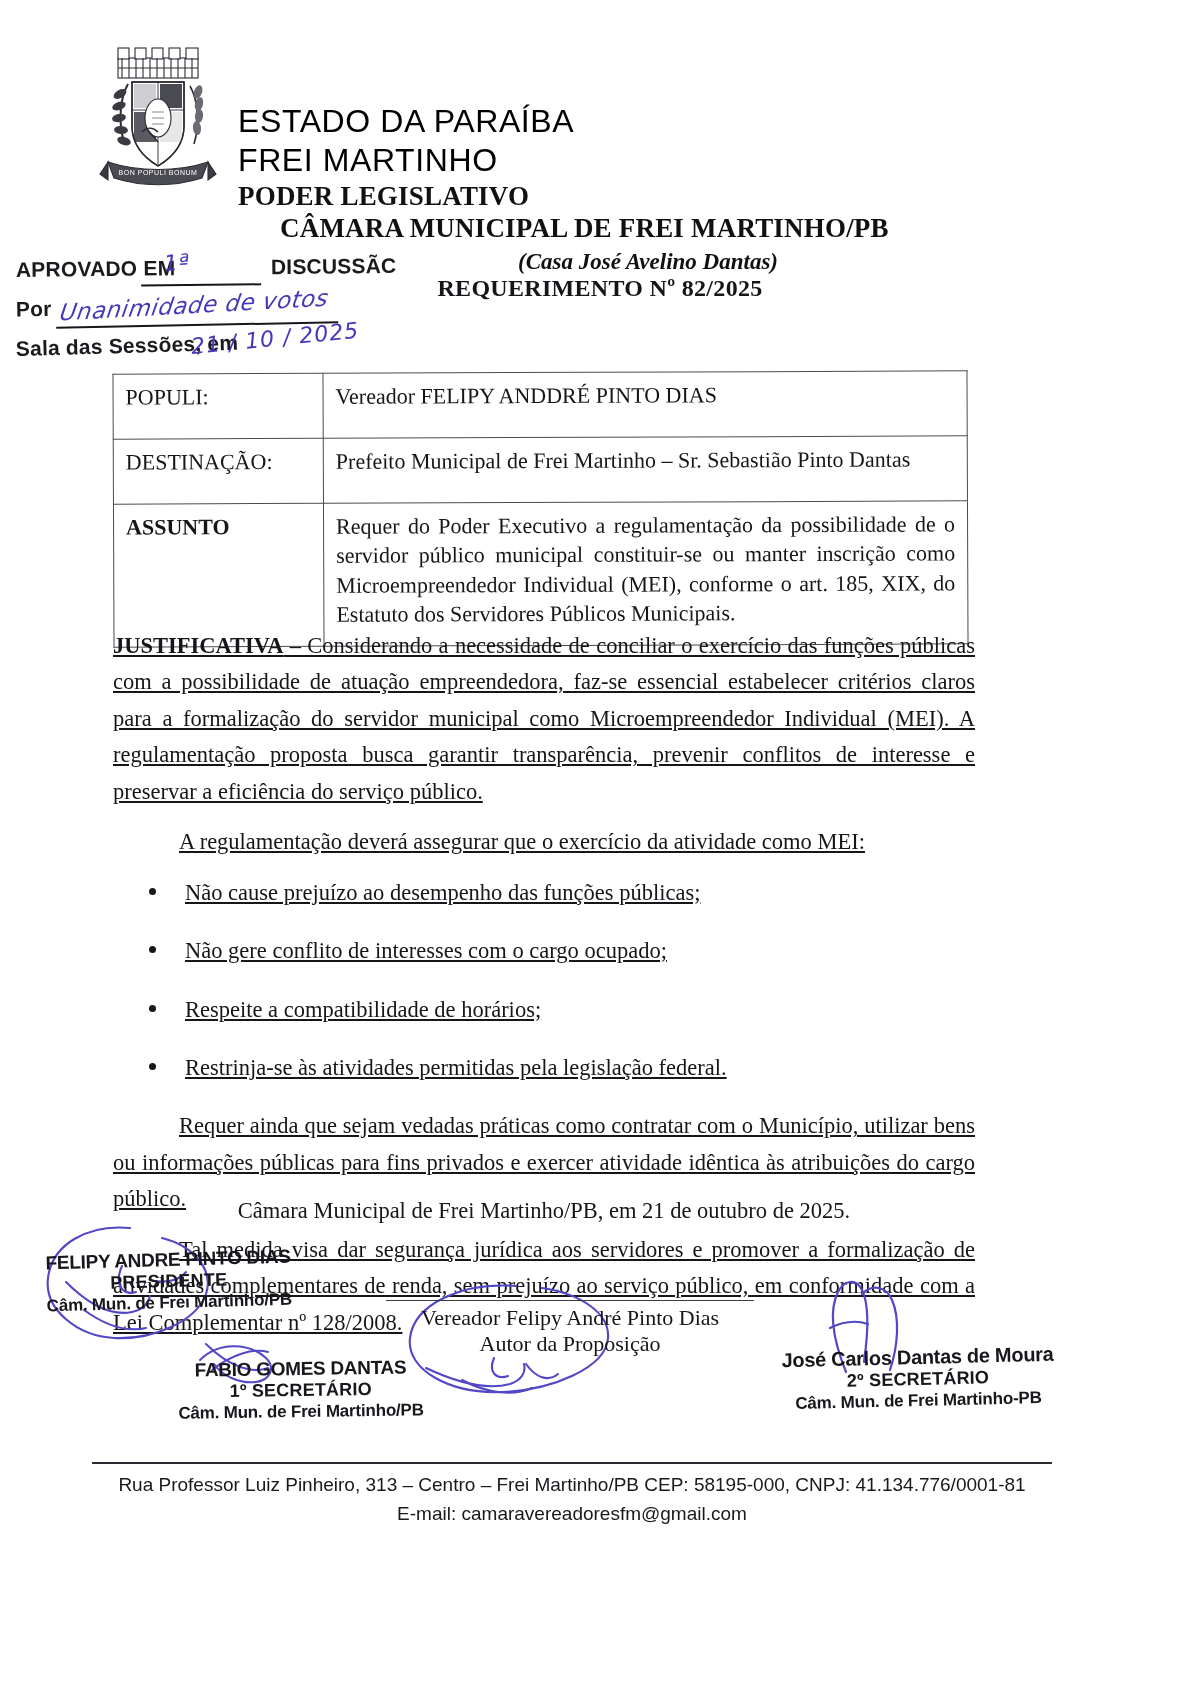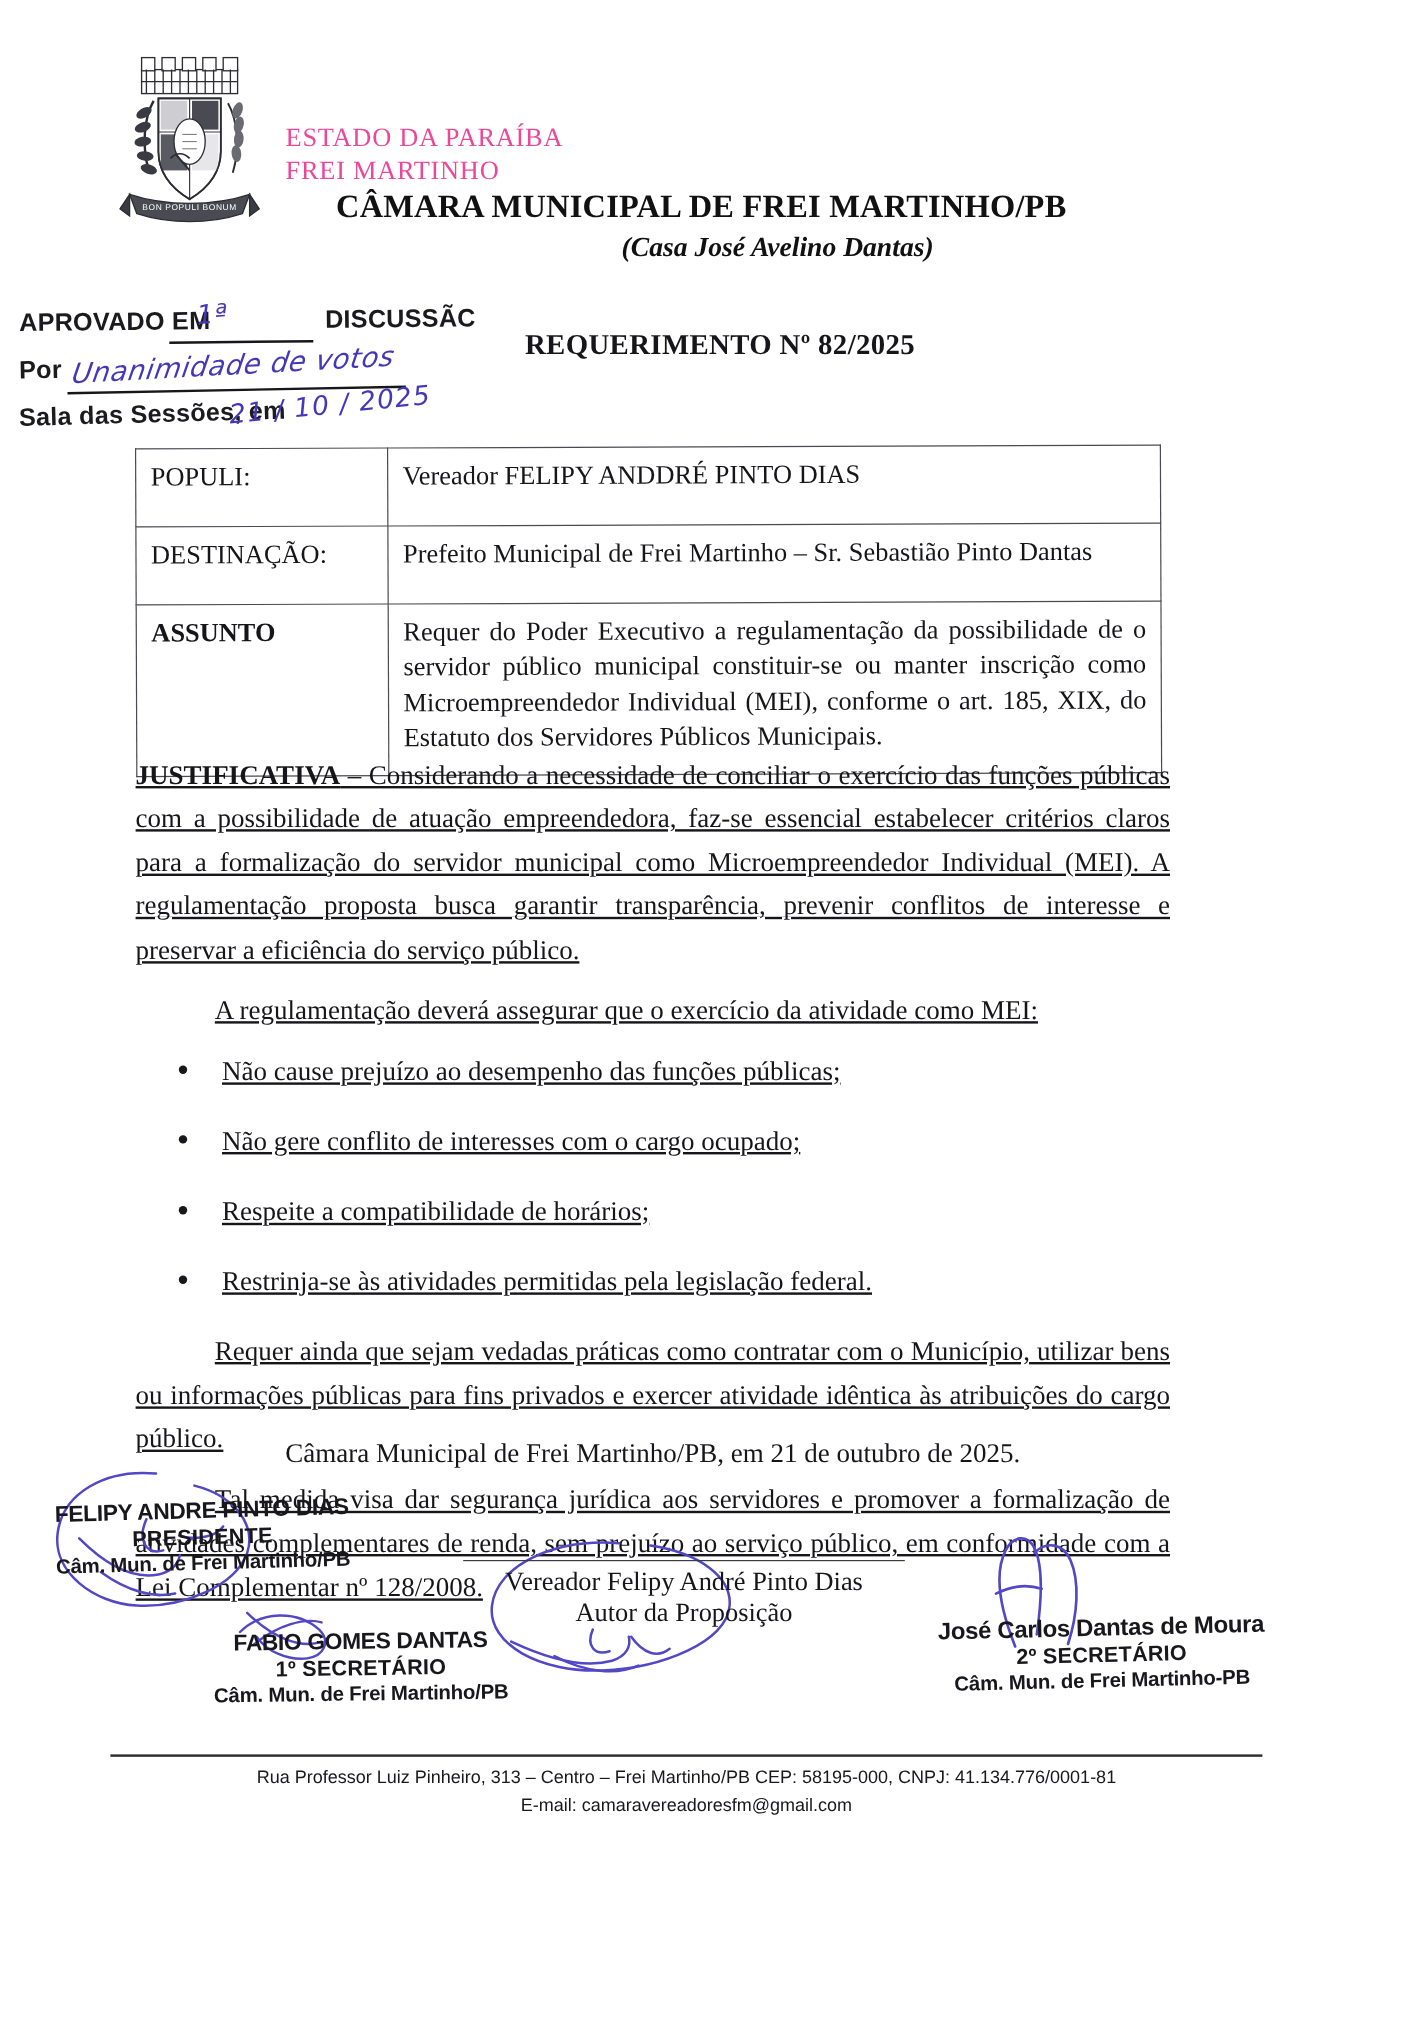--- a/index.html
+++ b/index.html
@@ -33,25 +33,25 @@
     position: absolute;
     left: 72px; top: 12px;
     width: 172px; height: 160px;
   }
   .header-text {
     position: absolute;
     left: 238px; top: 78px;
     width: 760px;
   }
   .hline1, .hline2 {
-    font-family: Liberation Serif, serif;
-    font-size: 22px;
+    font-family: Liberation Sans, sans-serif;
+    font-size: 32px;
     letter-spacing: 0.6px;
     line-height: 1.22;
-    color: #ec4899;
+    color: #000000;
   }
   .hline3 {
     font-size: 27px;
     font-weight: bold;
     line-height: 1.2;
     letter-spacing: 0.2px;
     color: #111;
   }
   .hline4 {
     font-size: 27px;
@@ -257,21 +257,21 @@
     left: 92px; top: 1462px;
     width: 960px;
     border-bottom: 2px solid #2a2a30;
   }
   .footer {
     position: absolute;
     left: 92px; top: 1470px;
     width: 960px;
     text-align: center;
     font-family: "Liberation Sans", sans-serif;
-    font-size: 15px;
+    font-size: 19px;
     line-height: 1.55;
     color: #18181d;
   }
 </style>
 </head>
 <body>
 
 <div class="page">
 
   <div class="header">
@@ -325,20 +325,21 @@
           <path d="M36 126c30 10 70 10 100 0l-6 16c-28 9-60 9-88 0z" fill="#4a4a52" stroke="#2c2c33"></path>
           <path d="M36 126l-8 12 8 6zM136 126l8 12-8 6z" fill="#3a3a42" stroke="#2c2c33"></path>
         </g>
         <text x="86" y="139" font-family="Liberation Sans, sans-serif" font-size="7" fill="#ffffff" text-anchor="middle" letter-spacing="0.5">BON POPULI BONUM</text>
       </svg>
     </div>
 
     <div class="header-text">
       <div class="hline1">ESTADO DA PARAÍBA</div>
       <div class="hline2">FREI MARTINHO</div>
+      <div class="hline3">PODER LEGISLATIVO</div>
       <div class="hline4">CÂMARA MUNICIPAL DE FREI MARTINHO/PB</div>
       <div class="hline5">(Casa José Avelino Dantas)</div>
     </div>
   </div>
 
   <div class="stamp">
 
     <div class="stamp-row r1">
       <span>APROVADO EM</span>
       <span class="stamp-rule" style="left:125px; top:28px; width:120px;"></span>

